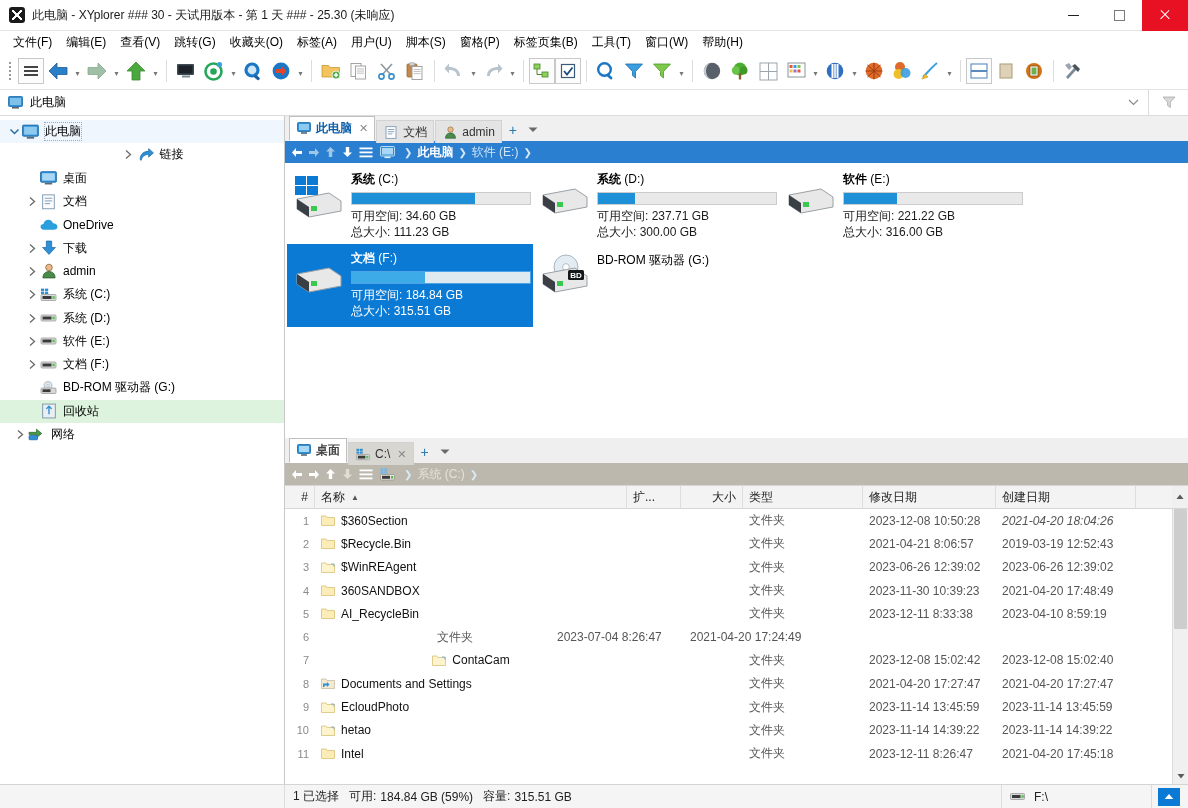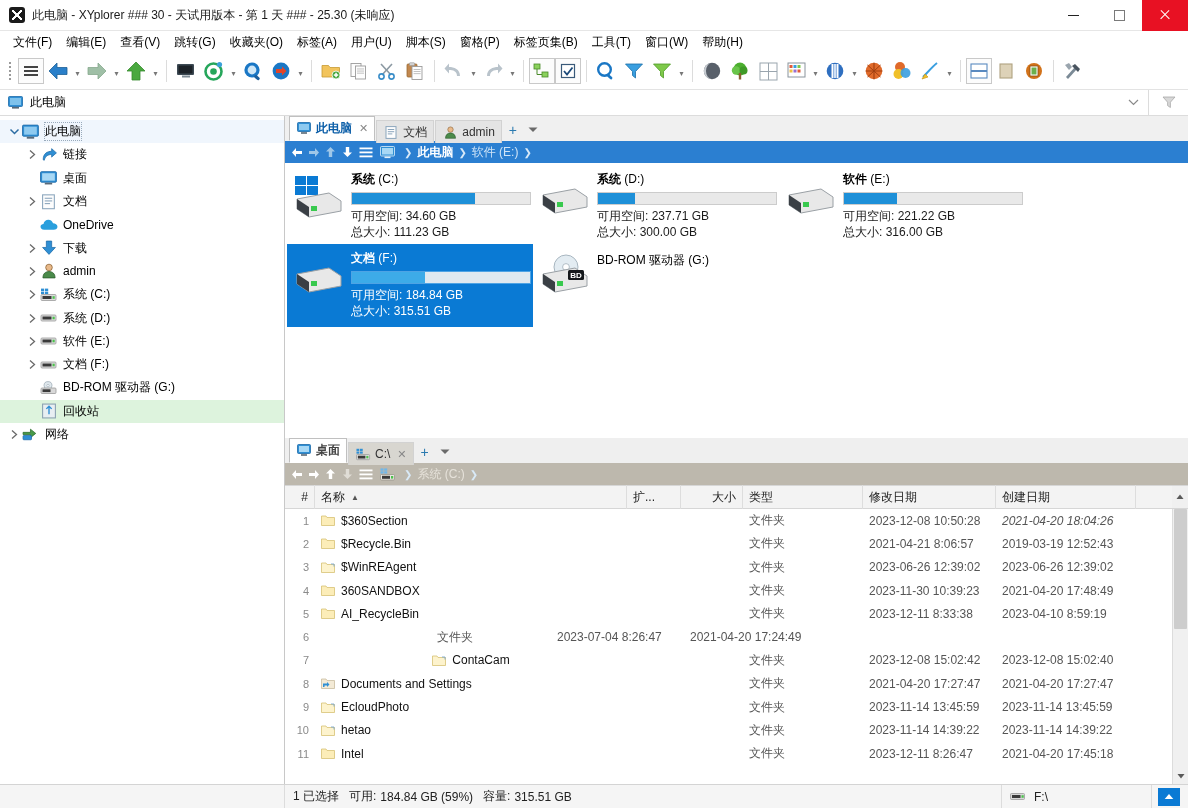--- a/index.html
+++ b/index.html
@@ -525,21 +525,21 @@
               </svg>
           </div>
           <svg class="ticon" width="17" height="14" viewBox="0 0 17 14">
             <rect x="0.5" y="0.5" width="15" height="10.5" rx="1" fill="#2f8fd4" stroke="#1c6aa8" stroke-width="0.8"></rect>
             <rect x="2" y="2" width="12" height="7.5" fill="#8ecaf0"></rect>
             <rect x="4.5" y="11.5" width="7" height="1.8" fill="#5a6a78"></rect>
           </svg>
           <span class="tlabel">此电脑</span>
         </div>
 
-        <div class="trow" style="padding-left:24px;">
+        <div class="trow" style="padding-left:24px;justify-content:center;">
           <div class="texp">
             <svg width="9" height="11" viewBox="0 0 9 11">
                 <path d="M2 1.5 L6.5 5.5 L2 9.5" stroke="#6a6a6a" stroke-width="1.3" fill="none"></path>
               </svg>
           </div>
           <svg class="ticon" width="17" height="15" viewBox="0 0 17 15">
             <path d="M3 12 C3 6 7 4 11 4 L11 1.5 L15.5 5.5 L11 9.5 L11 7 C7.5 7 5 8.5 4 12.5 Z" fill="#2f8fd4" stroke="#1c6aa8" stroke-width="0.7"></path>
           </svg>
           <span class="tlabel">链接</span>
         </div>
@@ -671,21 +671,21 @@
         </div>
 
         <div class="trow recycle" style="padding-left:40px;">
           <svg class="ticon" width="15" height="15" viewBox="0 0 15 15">
             <rect x="1.5" y="1" width="12" height="13" fill="#e8eef2" stroke="#8aa0b0" stroke-width="1"></rect>
             <path d="M5 5.5 L7.5 3 L10 5.5 M7.5 3 L7.5 10.5" stroke="#2f8fd4" stroke-width="1.3" fill="none"></path>
           </svg>
           <span class="tlabel">回收站</span>
         </div>
 
-        <div class="trow" style="padding-left:6px;">
+        <div class="trow" style="padding-left:12px;">
           <div class="texp">
             <svg width="9" height="11" viewBox="0 0 9 11">
                 <path d="M2 1.5 L6.5 5.5 L2 9.5" stroke="#6a6a6a" stroke-width="1.3" fill="none"></path>
               </svg>
           </div>
           <svg class="ticon" width="17" height="13" viewBox="0 0 17 13">
             <path d="M1 4 L8 4 L8 1 L13 5 L8 9 L8 6 L1 6 Z" fill="#4a9a4a" stroke="#2a6a2a" stroke-width="0.7"></path>
             <rect x="1" y="7" width="8" height="4" rx="0.7" fill="#2f8fd4" stroke="#1c6aa8" stroke-width="0.7"></rect>
           </svg>
           <span class="tlabel">网络</span>

